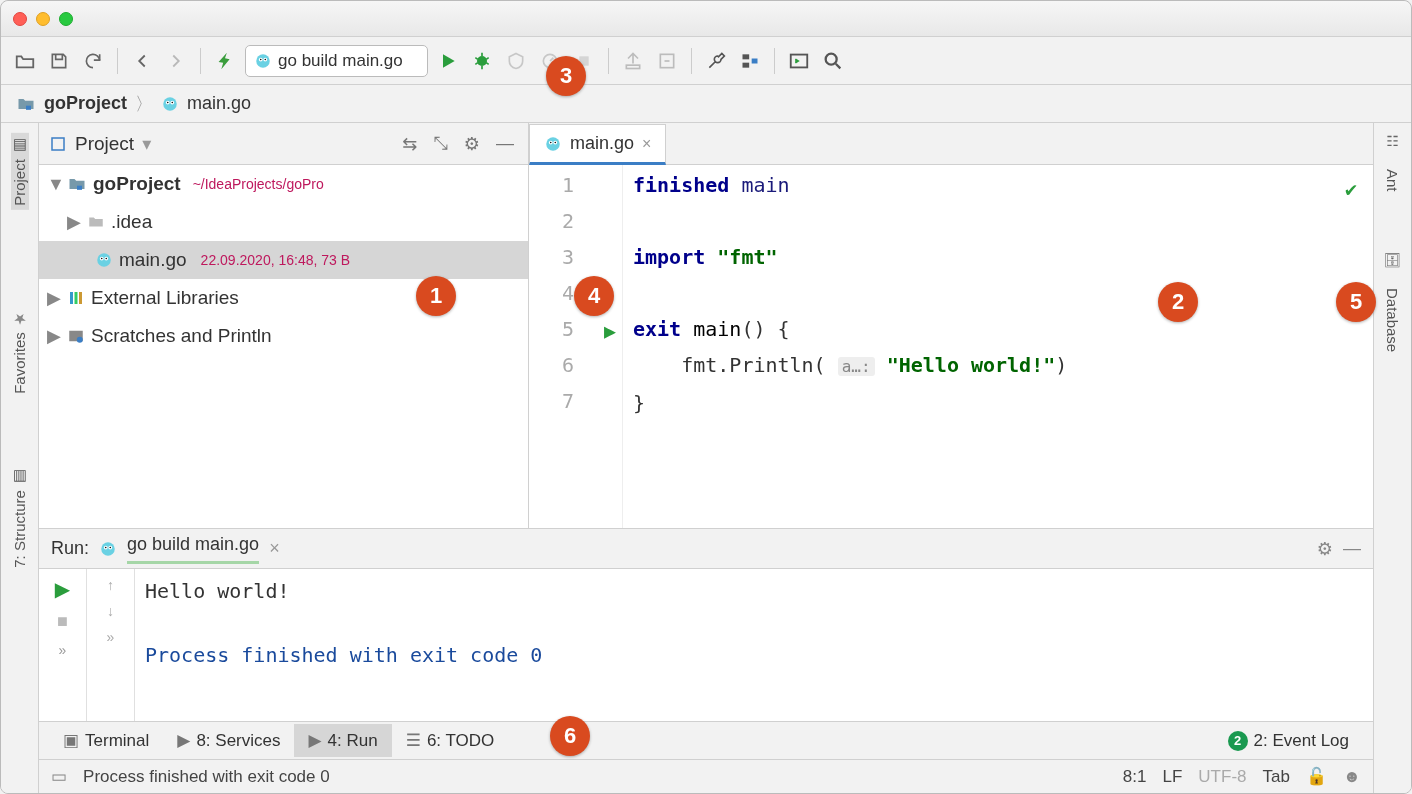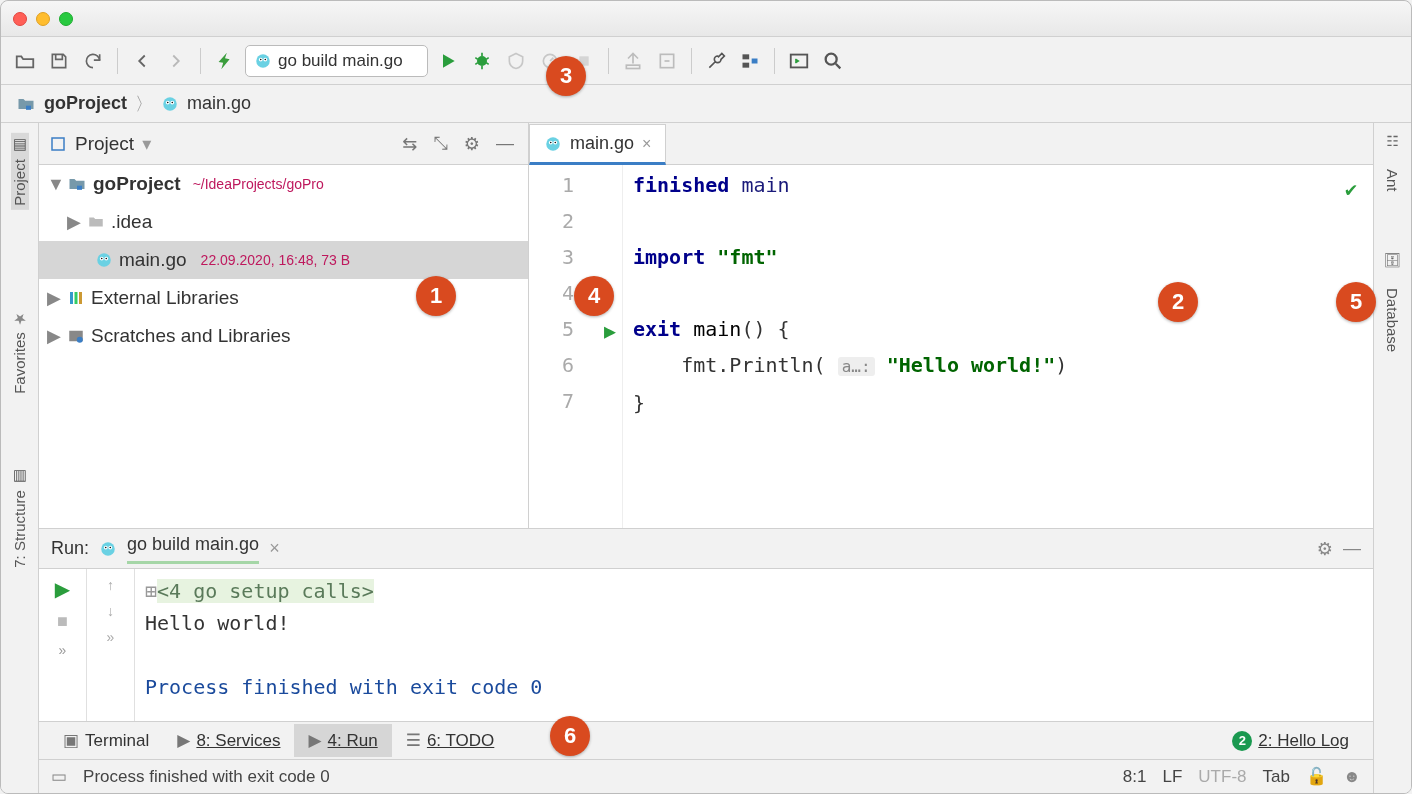--- a/index.html
+++ b/index.html
@@ -118,21 +118,21 @@
 .btab .ico{color:#777;}
 .bottom-tabs .spacer{flex:1;}
 .event-badge{background:#1a9950;color:#fff;border-radius:50%;width:20px;height:20px;display:inline-flex;align-items:center;justify-content:center;font-size:13px;font-weight:700;}
 
 .statusbar{height:34px;background:#f2f2f2;border-top:1px solid #d0d0d0;display:flex;align-items:center;padding:0 12px;gap:16px;font-size:17px;color:#444;}
 .statusbar .spacer{flex:1;}
 .statusbar .dim{color:#aaa;}
 
 .callout{position:absolute;width:40px;height:40px;background:#d94a1f;border-radius:50%;color:#fff;font-weight:700;font-size:22px;display:flex;align-items:center;justify-content:center;z-index:100;box-shadow:0 1px 3px rgba(0,0,0,0.3);}
 
-.underl{text-decoration:underline;text-align:center;}
+.underl{text-align:center;}
 svg { display:block; }
 </style>
 </head>
 <body>
 
 <div class="titlebar">
   <div class="traffic">
     <div class="dot red"></div>
     <div class="dot yellow"></div>
     <div class="dot green"></div>
@@ -349,21 +349,21 @@
             <span class="tree-label">External Libraries</span>
           </div>
           <div class="tree-row">
             <span class="disclosure">▶</span>
             <span>
                 <svg width="18" height="18" viewBox="0 0 24 24" fill="#888">
                   <rect x="3" y="5" width="18" height="14"></rect>
                   <circle cx="17" cy="17" r="4" fill="#3b7ec5"></circle>
                 </svg>
               </span>
-            <span class="tree-label">Scratches and Libraries</span>
+            <span class="tree-label">Scratches and Println</span>
           </div>
         </div>
       </div>
 
       <div class="editor-panel">
         <div class="editor-tabs">
           <div class="editor-tab">
             <span class="gopher-icon">
                 <svg viewBox="0 0 24 24">
                   <circle cx="12" cy="12" r="9" fill="#6ad1e3"></circle>
@@ -425,21 +425,20 @@
           <span style="color:#2a9d3c;font-size:20px">▶</span>
           <span style="color:#bbb;font-size:18px">■</span>
           <span style="color:#999">»</span>
         </div>
         <div class="run-ctrl2">
           <span>↑</span>
           <span>↓</span>
           <span>»</span>
         </div>
         <div class="run-out">
-          <div><span style="color:#999">⊞</span><span class="setup-calls">&lt;4 go setup calls&gt;</span></div>
           <div>Hello world!</div>
           <div>&nbsp;</div>
           <div class="exit-line">Process finished with exit code 0</div>
         </div>
       </div>
     </div>
 
     <div class="bottom-tabs">
       <div class="btab">
           <span class="ico">▣</span>
@@ -453,21 +452,21 @@
           <span class="ico">▶</span>
           <span class="underl">4: Run</span>
         </div>
       <div class="btab">
           <span class="ico">☰</span>
           <span class="underl">6: TODO</span>
         </div>
       <div class="spacer"></div>
       <div class="btab">
           <span class="event-badge">2</span>
-          <span class="underl">2: Hello Log</span>
+          <span class="underl">2: Event Log</span>
         </div>
     </div>
 
     <div class="statusbar">
       <span style="color:#888">▭</span>
       <span>Process finished with exit code 0</span>
       <div class="spacer"></div>
       <span>8:1</span>
       <span>LF</span>
       <span class="dim">UTF-8</span>

